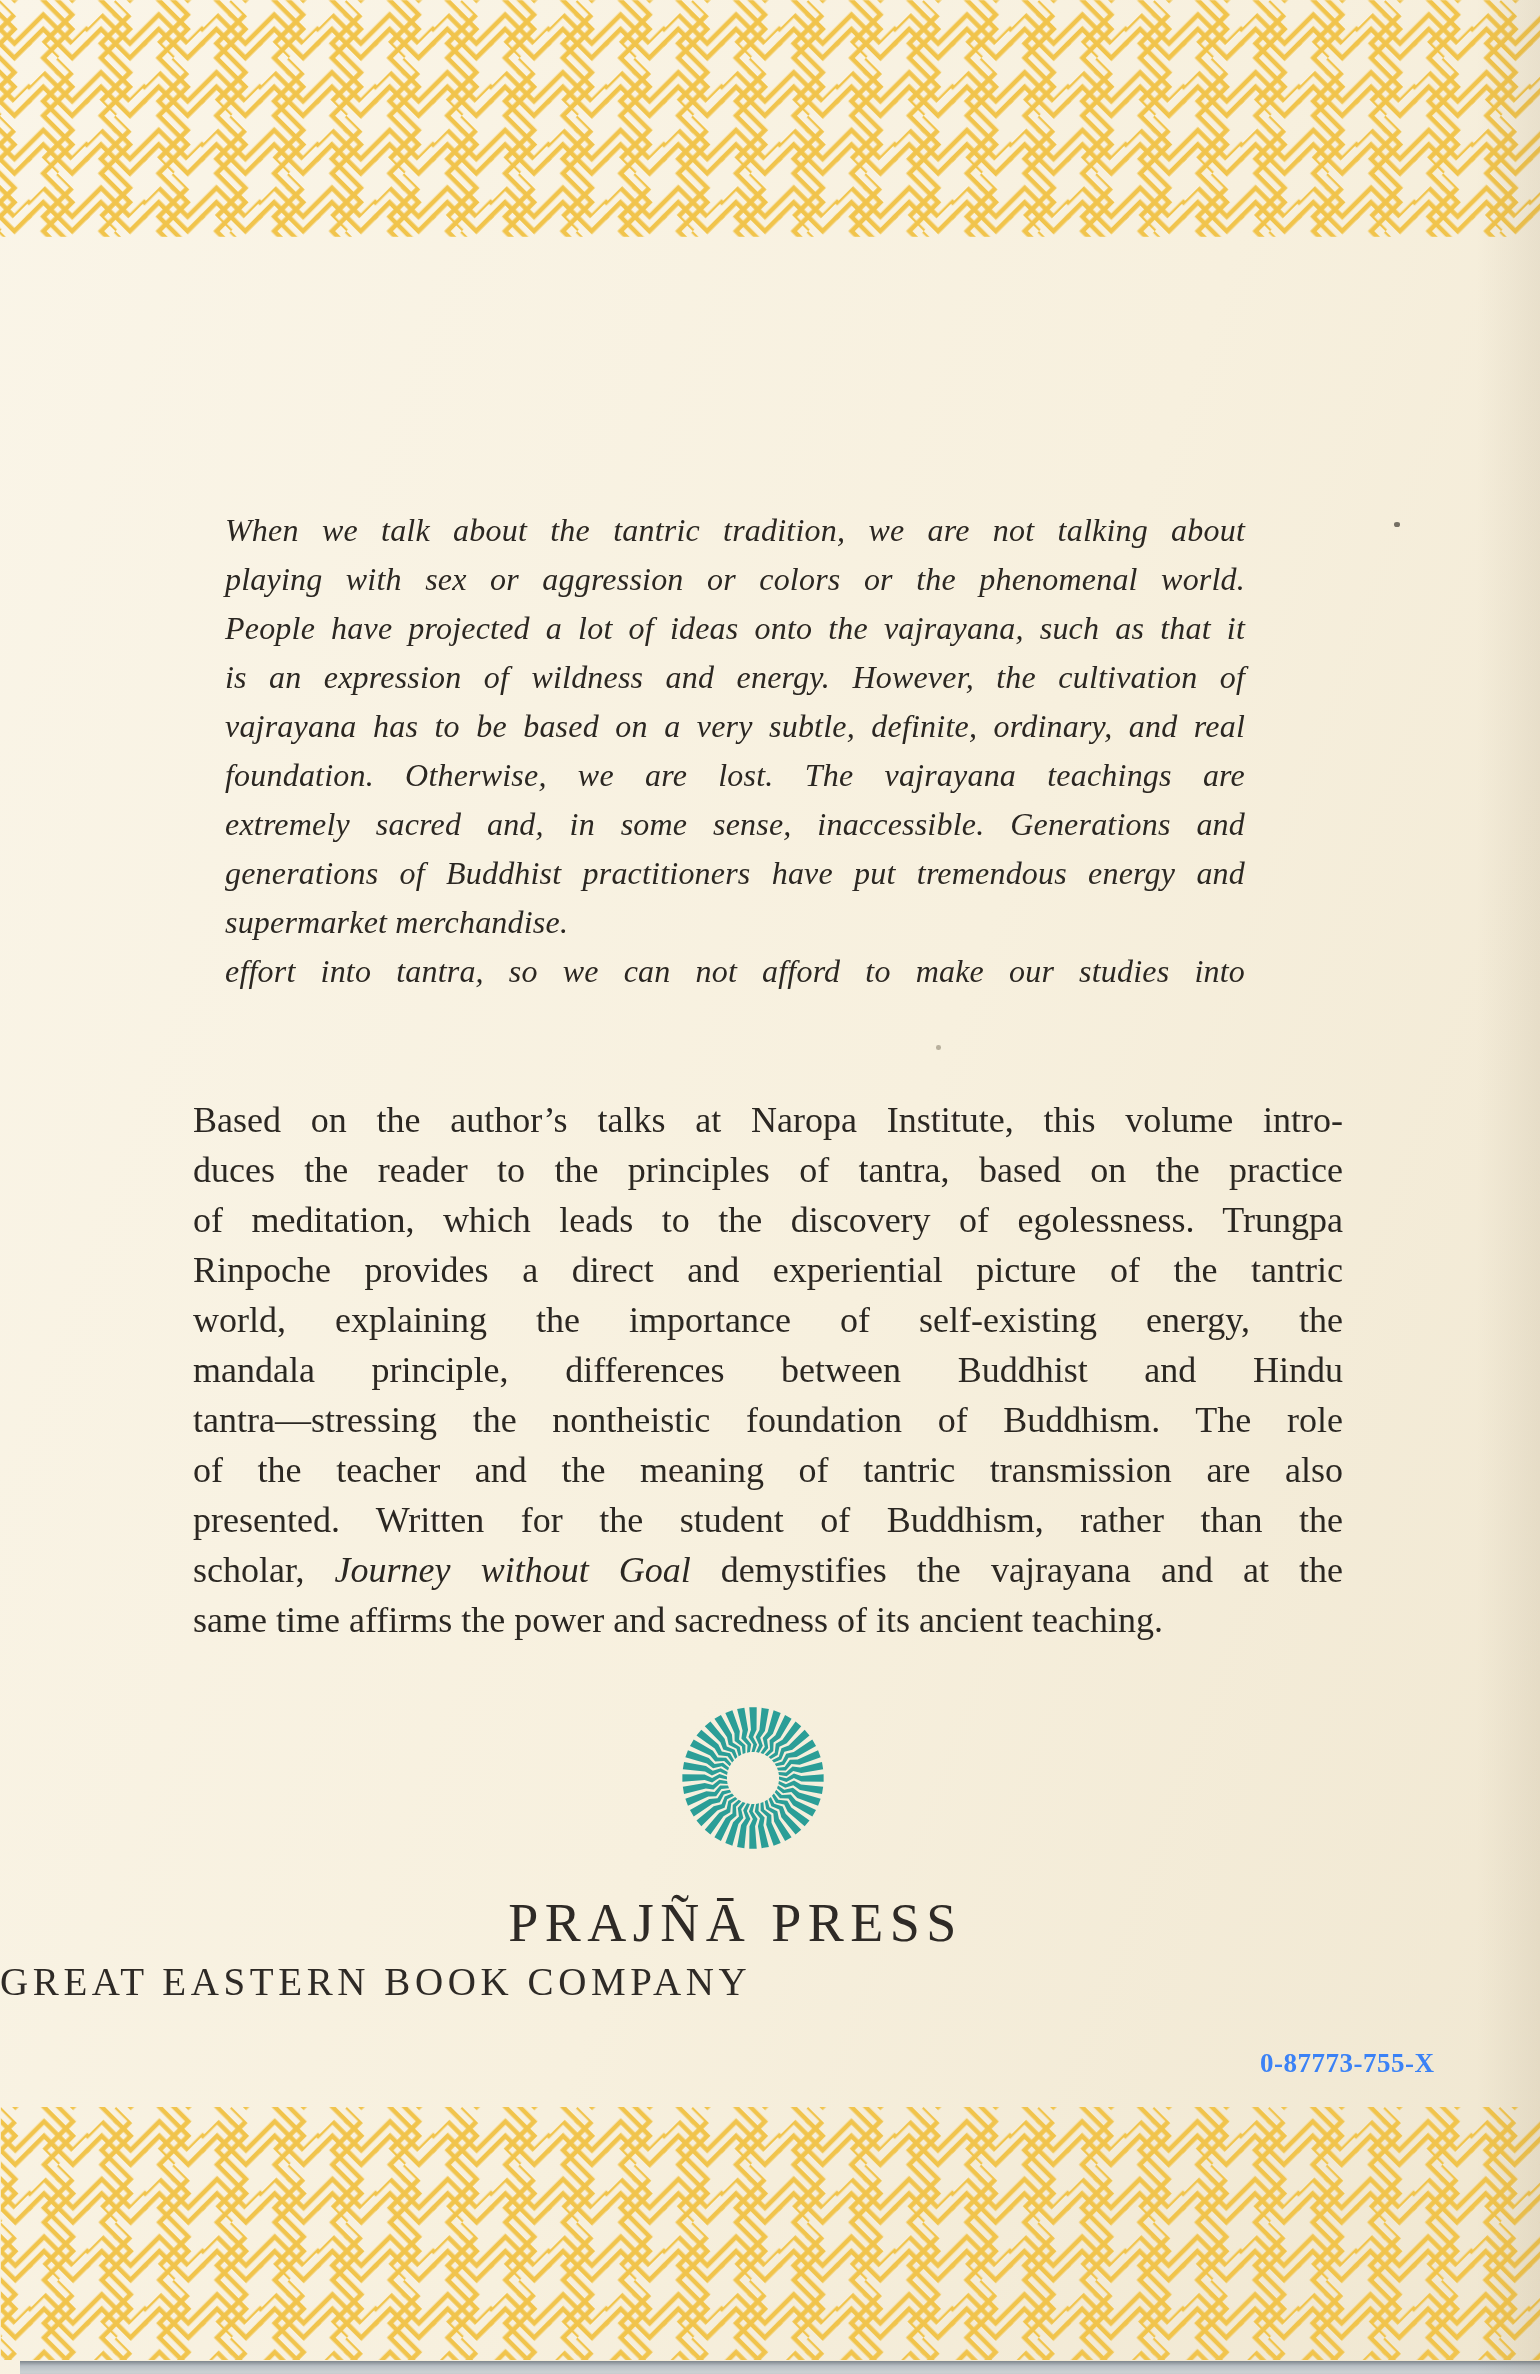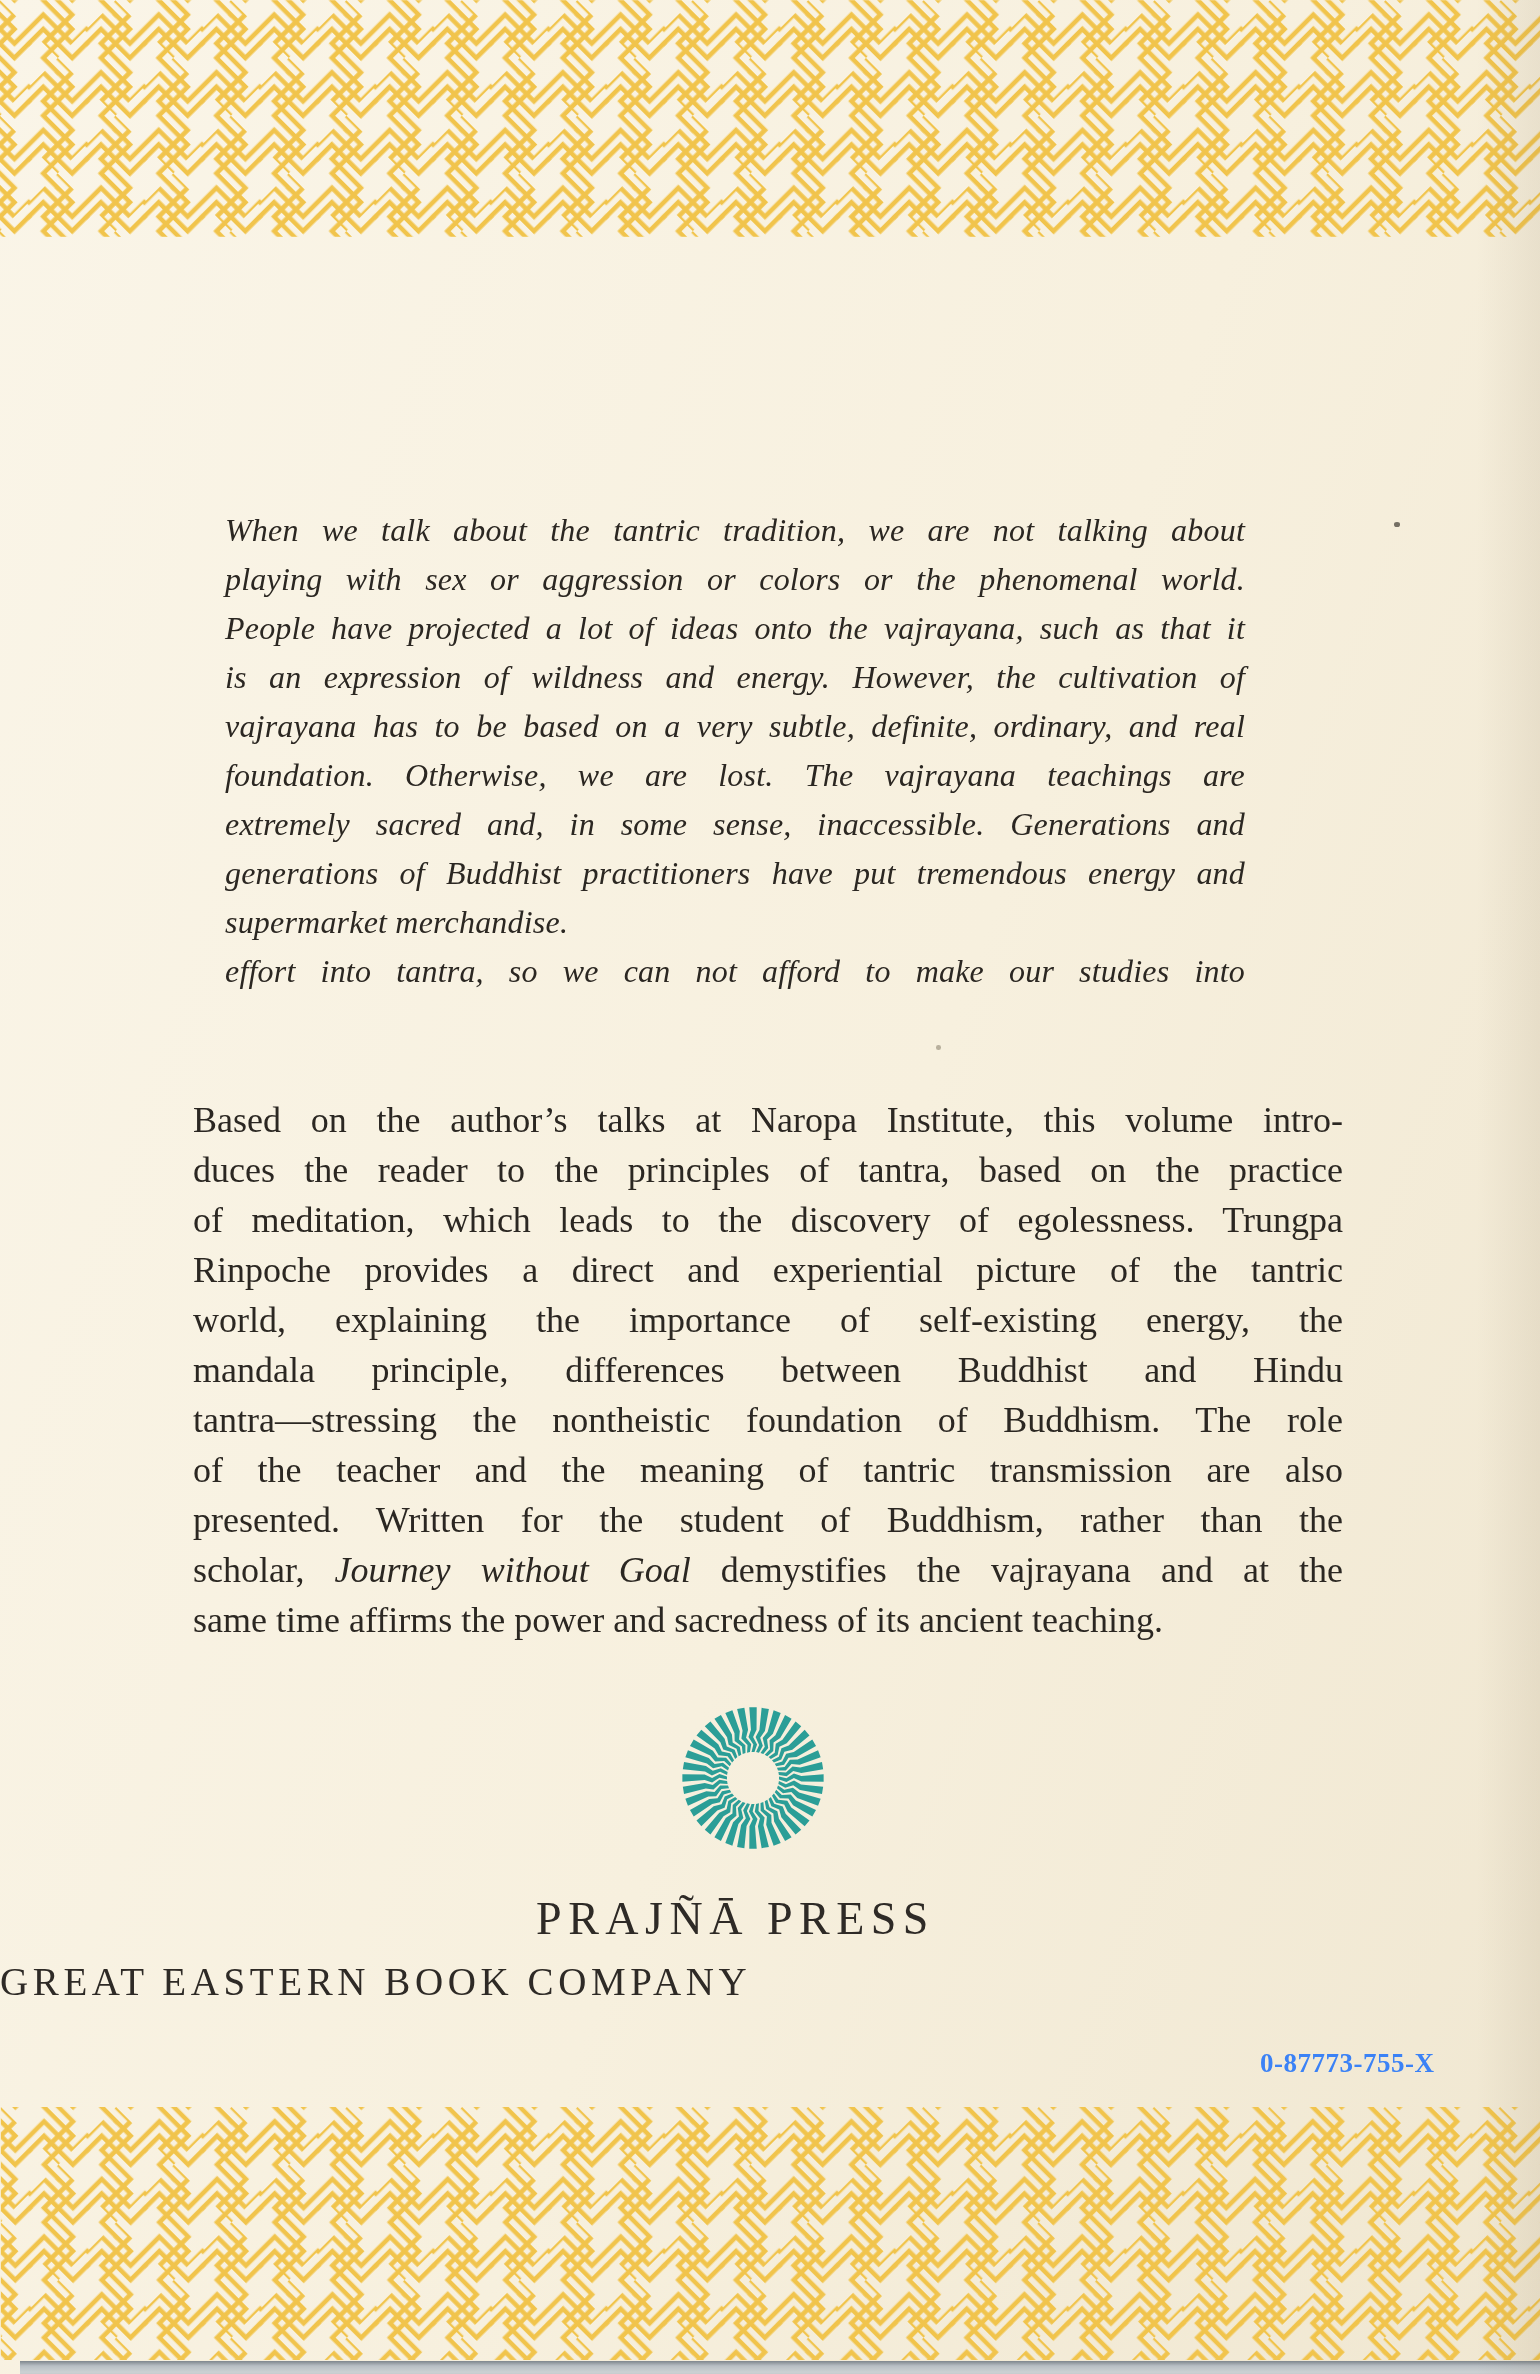--- a/index.html
+++ b/index.html
@@ -26,21 +26,21 @@
   }
   .line { text-align: justify; text-align-last: justify; min-height: 1em; }
   .line.last { text-align-last: left; }
   .italic { font-style: italic; margin-top: 16px; }
 
   .logo {
     position: absolute; left: 674px; top: 1699px; width: 158px; height: 158px;
   }
   .press {
     position: absolute; top: 1892px; left: 0; right: 70px;
-    text-align: center; font-size: 46px; letter-spacing: 6.5px;
+    text-align: center; font-size: 54px; letter-spacing: 6.5px;
     color: #2e2a26;
   }
   .company {
     position: absolute; top: 1959px; left: 0; right: 70px;
     text-align: left; font-size: 39px; letter-spacing: 4.6px;
     color: #2e2a26;
   }
   .isbn {
     position: absolute; left: 1260px; top: 2048px;
     font-size: 27px; font-weight: bold; letter-spacing: 0.5px;

